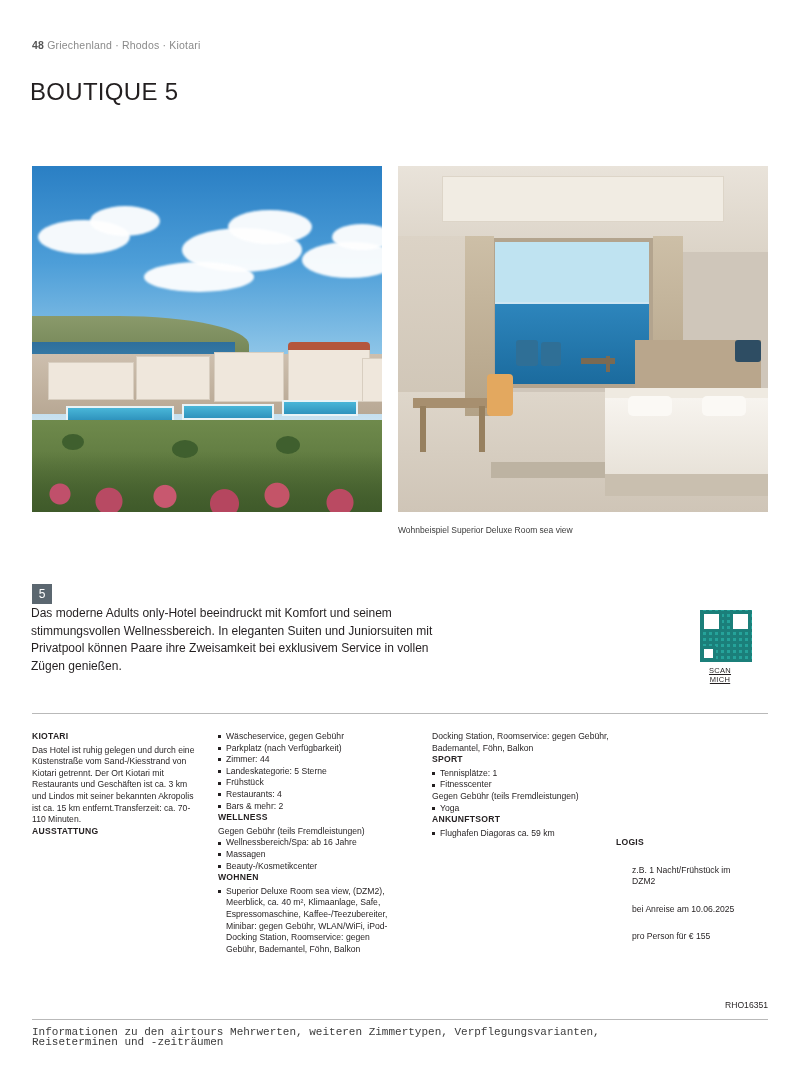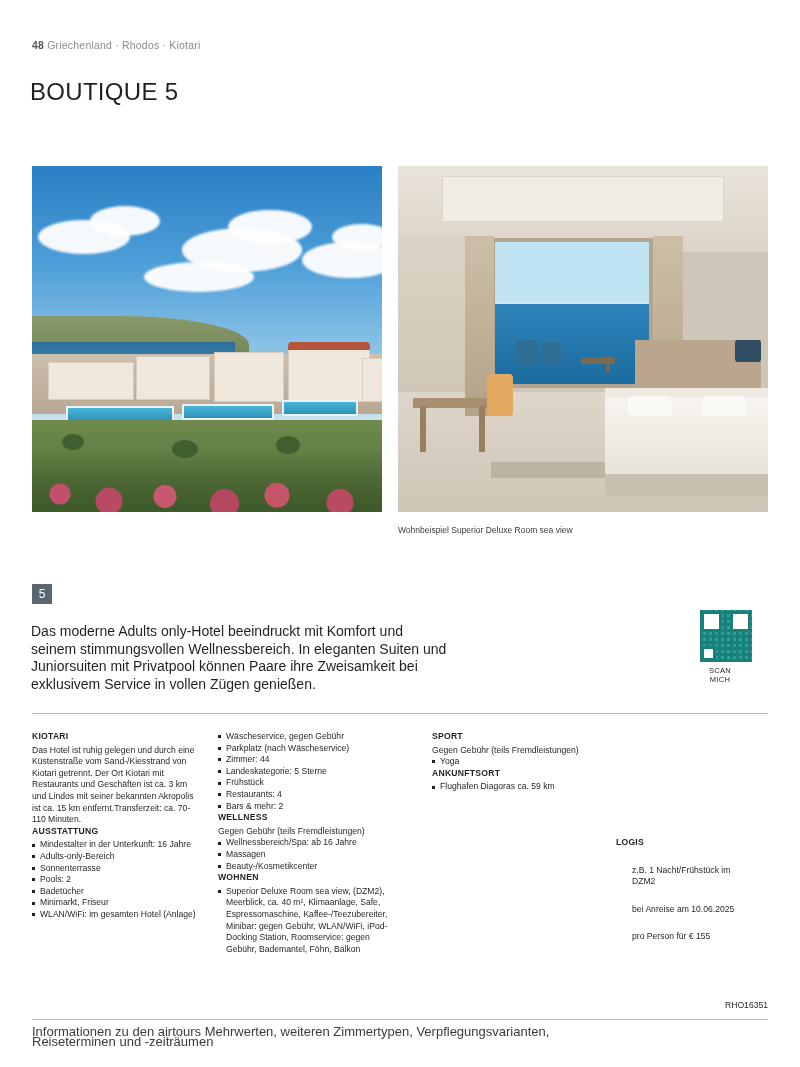--- a/index.html
+++ b/index.html
@@ -123,26 +123,26 @@
   .pr-terrace-chair { position:absolute; background:#2f6f96; }
   .pr-table { position:absolute; background:#7b6a52; }
 
   
   .badge {
     position:absolute; left:32px; top:584px; width:20px; height:20px;
     background:#5b6770; color:#fff; font-size:12px;
     display:flex; align-items:center; justify-content:center;
   }
   .intro {
-    position:absolute; left:31px; top:609px; width:420px;
-    font-size:14px; line-height:17.5px; color:#231f20;
-  }
-
-  
-  .qr-wrap { position:absolute; left:700px; top:610px; width:40px; }
+    position:absolute; left:31px; top:593px; width:420px;
+    font-size:12px; line-height:17.5px; color:#231f20;
+  }
+
+  
+  .qr-wrap { position:absolute; left:700px; top:610px; width:40px;text-decoration:underline; }
   .qr {
     width:52px; height:52px;
     background:
       repeating-linear-gradient(90deg,#1b7f7a 0 3px, transparent 3px 6px),
       repeating-linear-gradient(0deg,#1b7f7a 0 3px, #25a39a 3px 6px);
     position:relative;
   }
   .qr::before, .qr::after, .qr i {
     content:""; position:absolute; width:15px; height:15px;
     border:3px solid #1b7f7a; background:#fff;
@@ -186,21 +186,21 @@
   .code {
     position:absolute; right:0; top:269px; font-size:8.6px; color:#231f20;
   }
 
   
   .hr-bot {
     position:absolute; left:32px; top:1019px; width:736px; height:1px; background:#b9b9b9;
   }
   .footer {
     position:absolute; left:32px; top:1027px; width:600px;
-    font-size:13px; line-height:10.4px; color:#3b3b3b;
+    font-size:11px; line-height:10.4px; color:#3b3b3b;font-family:Liberation Mono, monospace;
   }
 </style>
 </head>
 <body>
 
 <div class="page">
 
   <div class="breadcrumb">
     <span class="pg">48</span>
     <span>Griechenland · Rhodos · Kiotari</span>
@@ -288,35 +288,26 @@
 
   <div class="hr-top"></div>
 
   <div class="cols">
 
     <div class="col col1">
       <h4 class="sec">KIOTARI</h4>
       <p class="para">Das Hotel ist ruhig gelegen und durch eine Küstenstraße vom Sand-/Kiesstrand von Kiotari getrennt. Der Ort Kiotari mit Restaurants und Geschäften ist ca. 3 km und Lindos mit seiner bekannten Akropolis ist ca. 15 km entfernt.Transferzeit: ca. 70-110 Minuten.</p>
 
       <h4 class="sec sec-gap">AUSSTATTUNG</h4>
-      <ul class="list">
-        <li>Mindestalter in der Unterkunft: 16 Jahre</li>
-        <li>Adults-only-Bereich</li>
-        <li>Sonnenterrasse</li>
-        <li>Pools: 2</li>
-        <li>Badetücher</li>
-        <li>Minimarkt, Friseur</li>
-        <li>WLAN/WiFi: im gesamten Hotel (Anlage)</li>
-      </ul>
     </div>
 
     <div class="col col2">
       <ul class="list">
         <li>Wäscheservice, gegen Gebühr</li>
-        <li>Parkplatz (nach Wäscheservice)</li>
+        <li>Parkplatz (nach Verfügbarkeit)</li>
         <li>Zimmer: 44</li>
         <li>Landeskategorie: 5 Sterne</li>
         <li>Frühstück</li>
         <li>Restaurants: 4</li>
         <li>Bars &amp; mehr: 2</li>
       </ul>
 
       <h4 class="sec sec-gap">WELLNESS</h4>
       <p class="plain">Gegen Gebühr (teils Fremdleistungen)</p>
       <ul class="list">
@@ -325,22 +316,27 @@
         <li>Beauty-/Kosmetikcenter</li>
       </ul>
 
       <h4 class="sec sec-gap">WOHNEN</h4>
       <ul class="list">
         <li>Superior Deluxe Room sea view, (DZM2), Meerblick, ca. 40 m², Klimaanlage, Safe, Espressomaschine, Kaffee-/Teezubereiter, Minibar: gegen Gebühr, WLAN/WiFi, iPod-Docking Station, Roomservice: gegen Gebühr, Bademantel, Föhn, Balkon</li>
       </ul>
     </div>
 
     <div class="col col3">
+      <p class="plain">Docking Station, Roomservice: gegen Gebühr, Bademantel, Föhn, Balkon</p>
 
       <h4 class="sec sec-gap">SPORT</h4>
+      <ul class="list">
+        <li>Tennisplätze: 1</li>
+        <li>Fitnesscenter</li>
+      </ul>
       <p class="plain">Gegen Gebühr (teils Fremdleistungen)</p>
       <ul class="list">
         <li>Yoga</li>
       </ul>
 
       <h4 class="sec sec-gap">ANKUNFTSORT</h4>
       <ul class="list">
         <li>Flughafen Diagoras ca. 59 km</li>
       </ul>
     </div>

